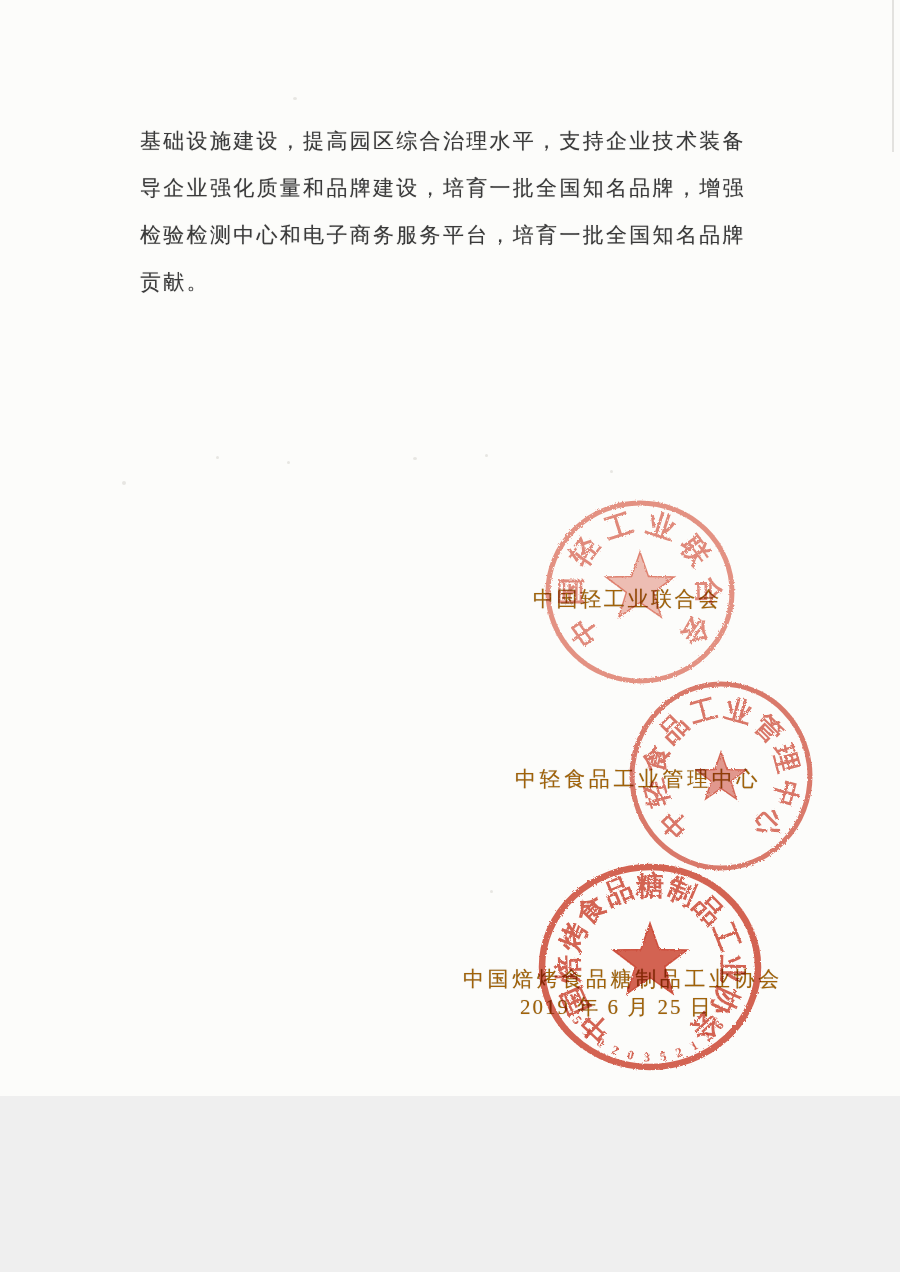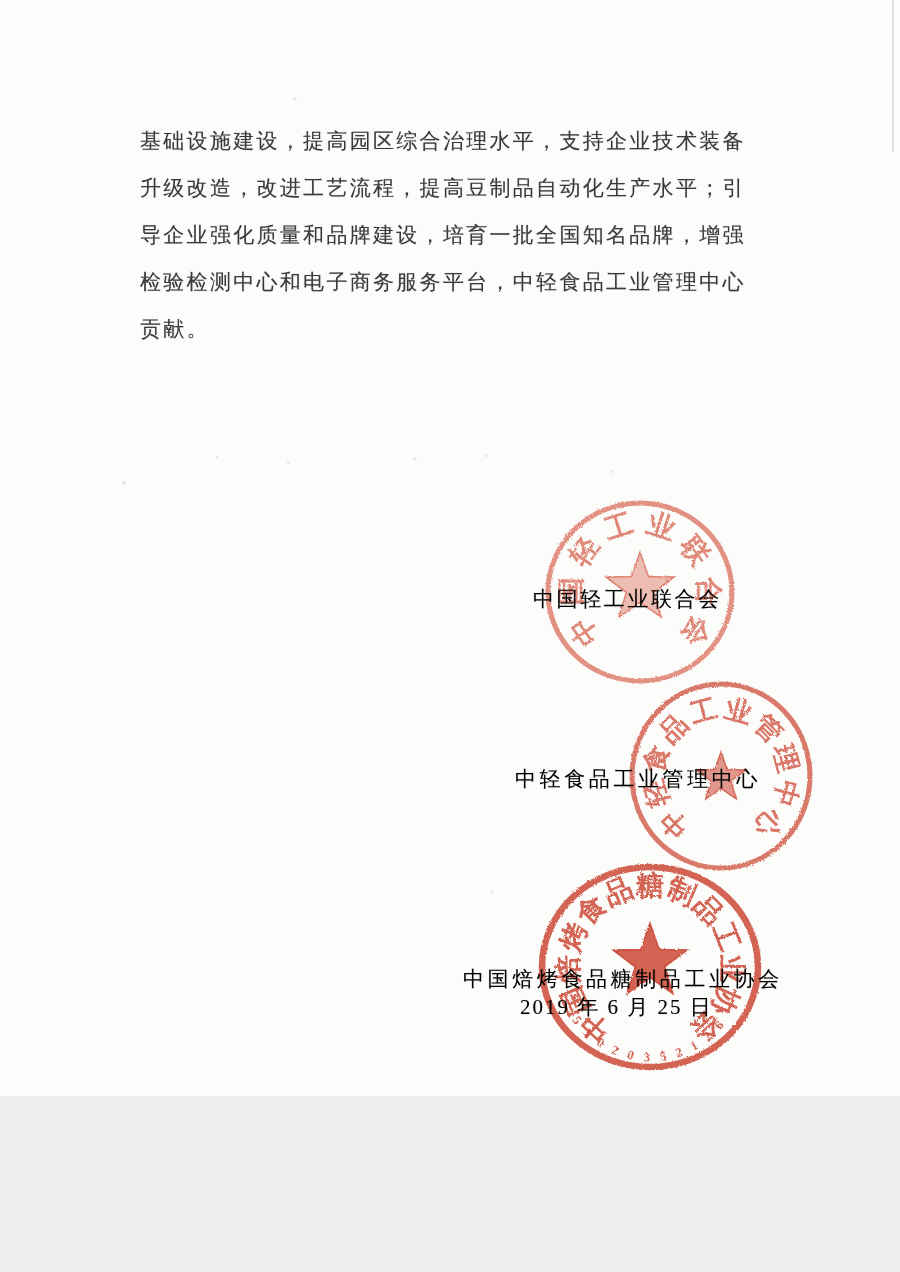--- a/index.html
+++ b/index.html
@@ -11,21 +11,21 @@
   
   .body-text{
     position:absolute;left:140px;top:118px;width:660px;
     font-size:21px;line-height:47px;letter-spacing:2.3px;
     color:#3a3a3a;text-shadow:0 0 1px rgba(58,58,58,.35);
     white-space:nowrap;
   }
   .body-text .line{height:47px;}
   
   .sig,.date-line{
-    position:absolute;font-size:21px;color:#000000;white-space:nowrap;
+    position:absolute;font-size:21px;color:#a16207;white-space:nowrap;
     text-shadow:0 0 1px rgba(58,58,58,.35);z-index:2;
   }
   #sig-1{left:533px;top:585px;letter-spacing:2.6px;}
   #sig-2{left:515px;top:765px;letter-spacing:3.6px;}
   #sig-3{left:463px;top:947px;letter-spacing:3.6px;margin-top:18px;}
   .date-line{left:520px;top:993px;letter-spacing:2px;}
   
   .seals-layer{
     position:absolute;left:0;top:0;width:900px;height:1272px;
     z-index:3;mix-blend-mode:multiply;opacity:.93;pointer-events:none;
@@ -45,23 +45,22 @@
   <div class="speck" style="left:122px;top:481px;width:4px;height:4px;"></div>
   <div class="speck" style="left:216px;top:456px;width:3px;height:3px;"></div>
   <div class="speck" style="left:287px;top:461px;width:3px;height:3px;"></div>
   <div class="speck" style="left:413px;top:457px;width:4px;height:3px;"></div>
   <div class="speck" style="left:485px;top:454px;width:3px;height:3px;"></div>
   <div class="speck" style="left:610px;top:470px;width:3px;height:3px;"></div>
   <div class="speck" style="left:490px;top:890px;width:3px;height:3px;"></div>
 
   <div class="body-text">
     <div class="line">基础设施建设，提高园区综合治理水平，支持企业技术装备</div>
-    <div class="line">升级改造，改进工艺流程，提高豆制品自动化生产水平；引</div>
     <div class="line">导企业强化质量和品牌建设，培育一批全国知名品牌，增强</div>
-    <div class="line">检验检测中心和电子商务服务平台，中轻食品工业管理中心</div>
+    <div class="line">检验检测中心和电子商务服务平台，培育一批全国知名品牌</div>
     <div class="line">贡献。</div>
   </div>
 
   <div class="sig" id="sig-1">中国轻工业联合会</div>
   <div class="sig" id="sig-2">中轻食品工业管理中心</div>
   <div class="sig" id="sig-3">中国焙烤食品糖制品工业协会</div>
   <div class="date-line">2019 年 6 月 25 日</div>
 
   <svg class="seals-layer" viewBox="0 0 900 1272">
     <defs>

